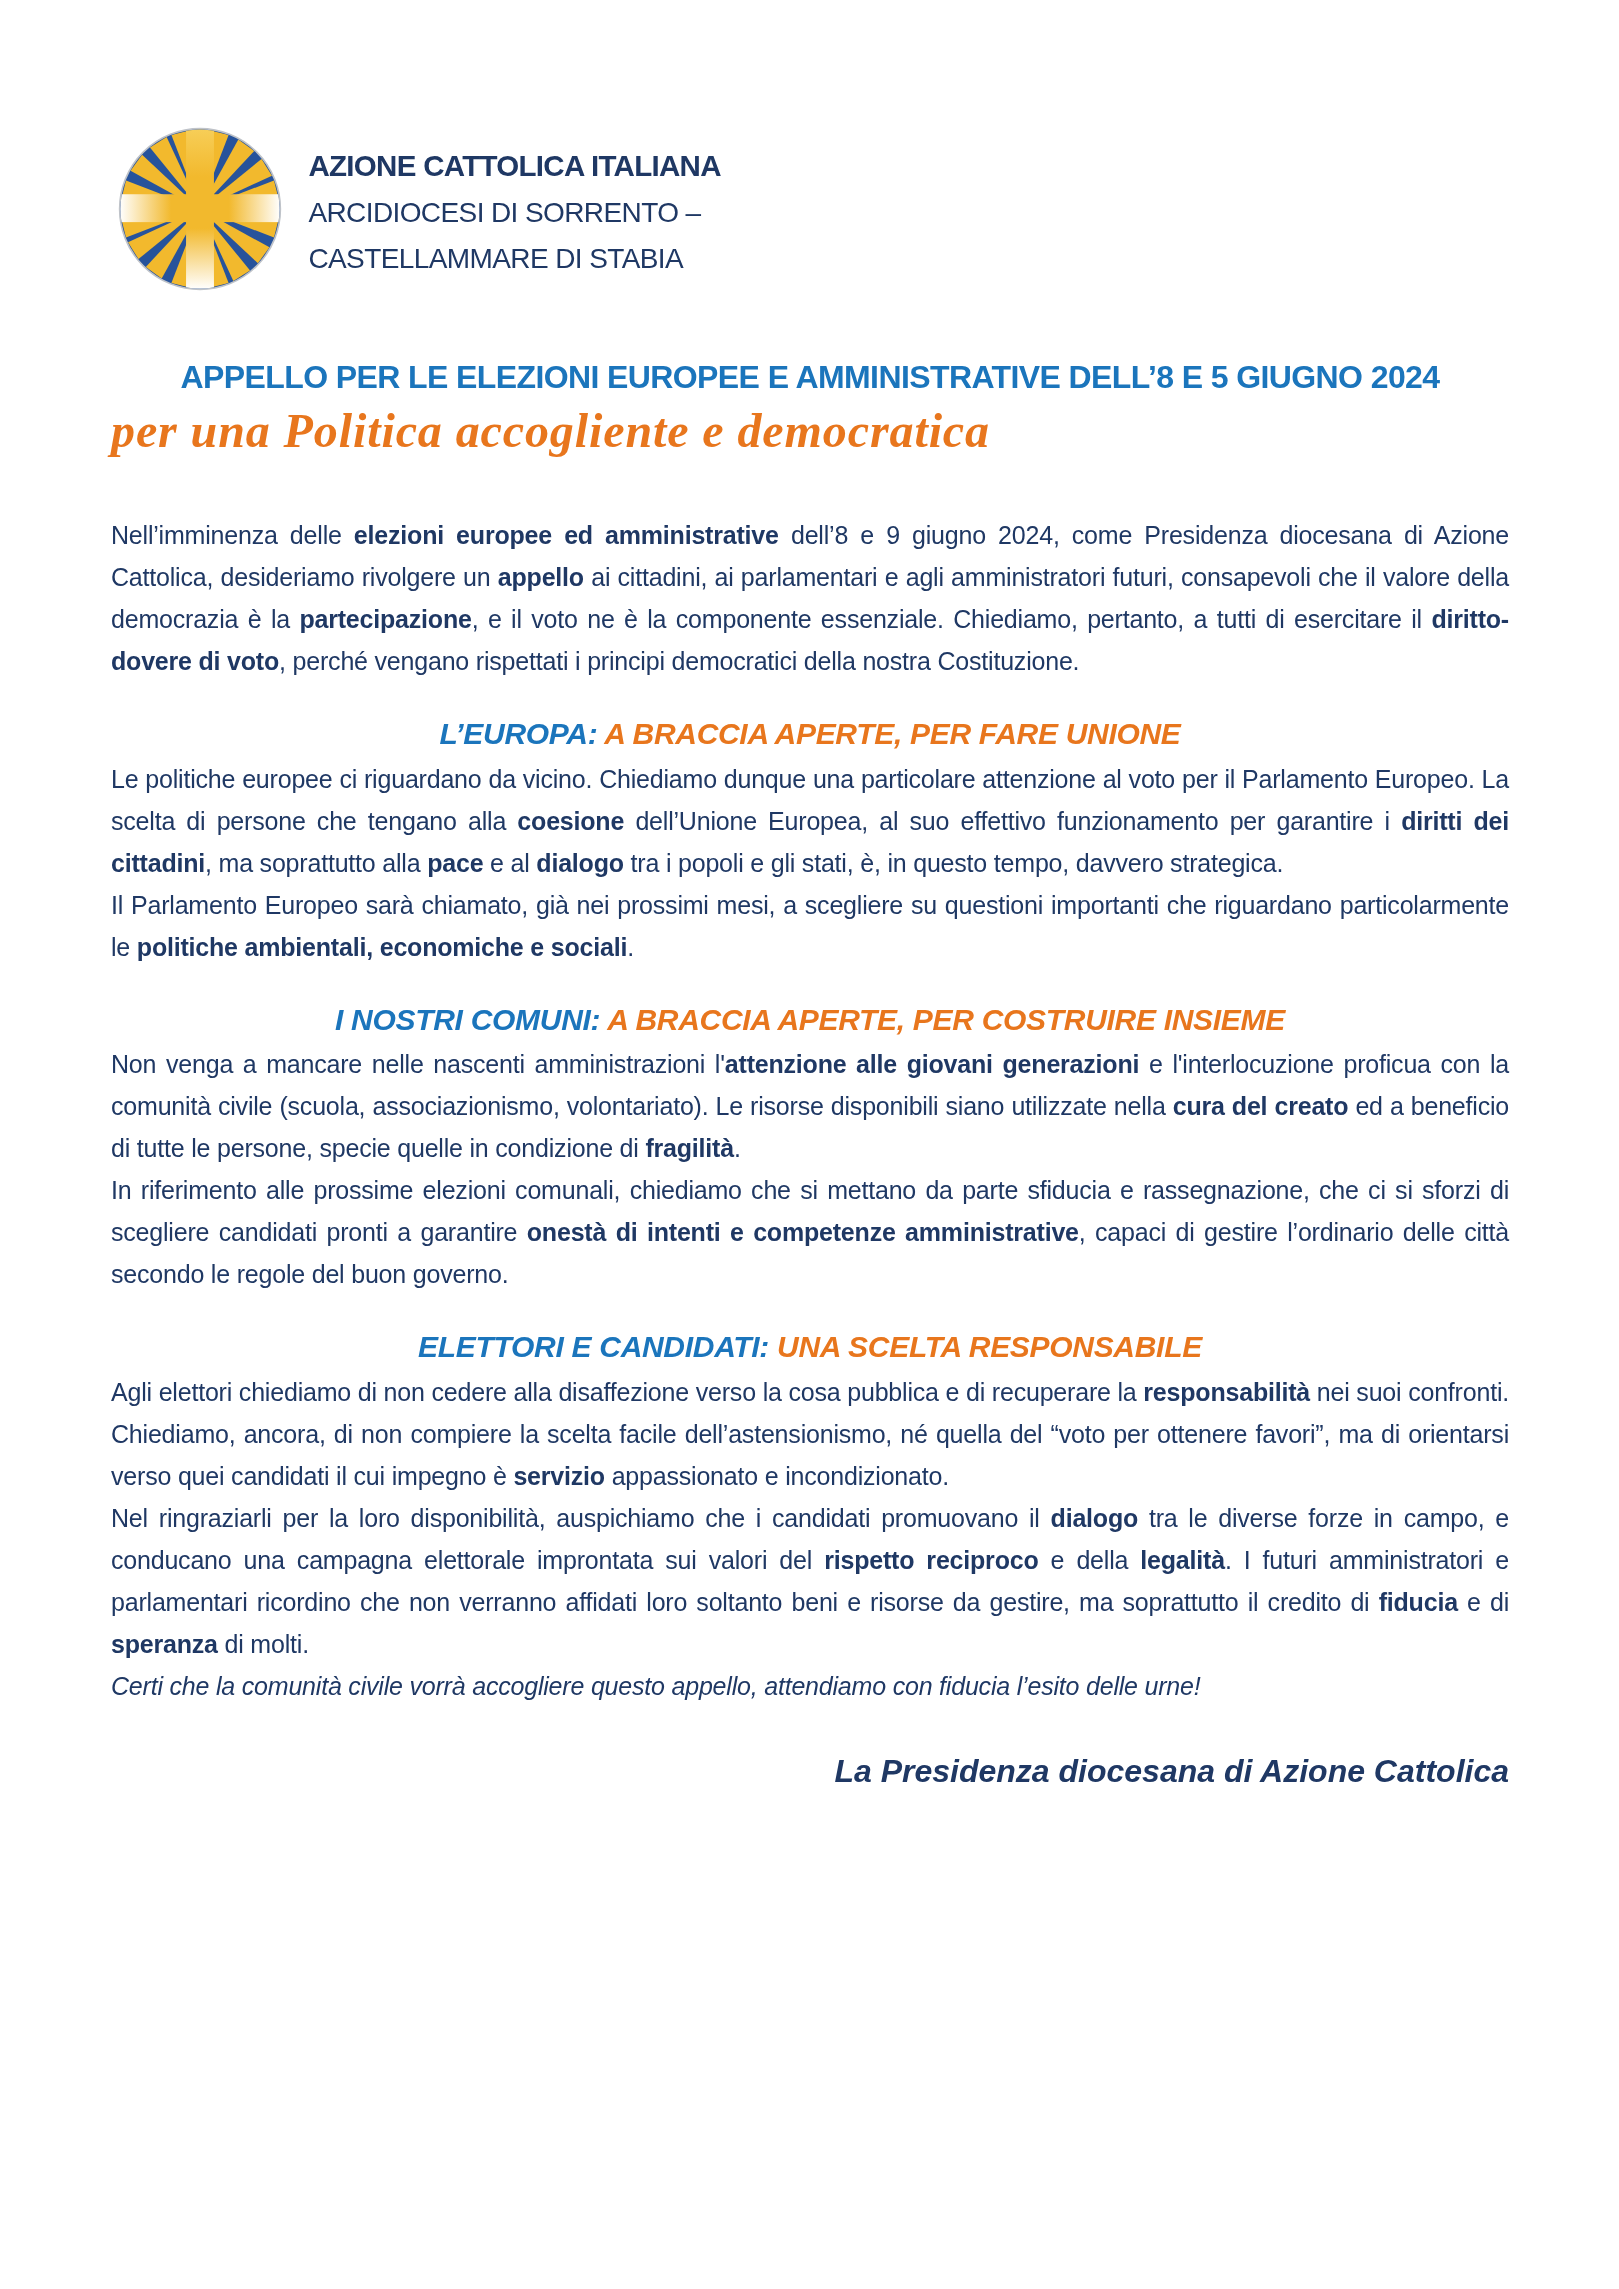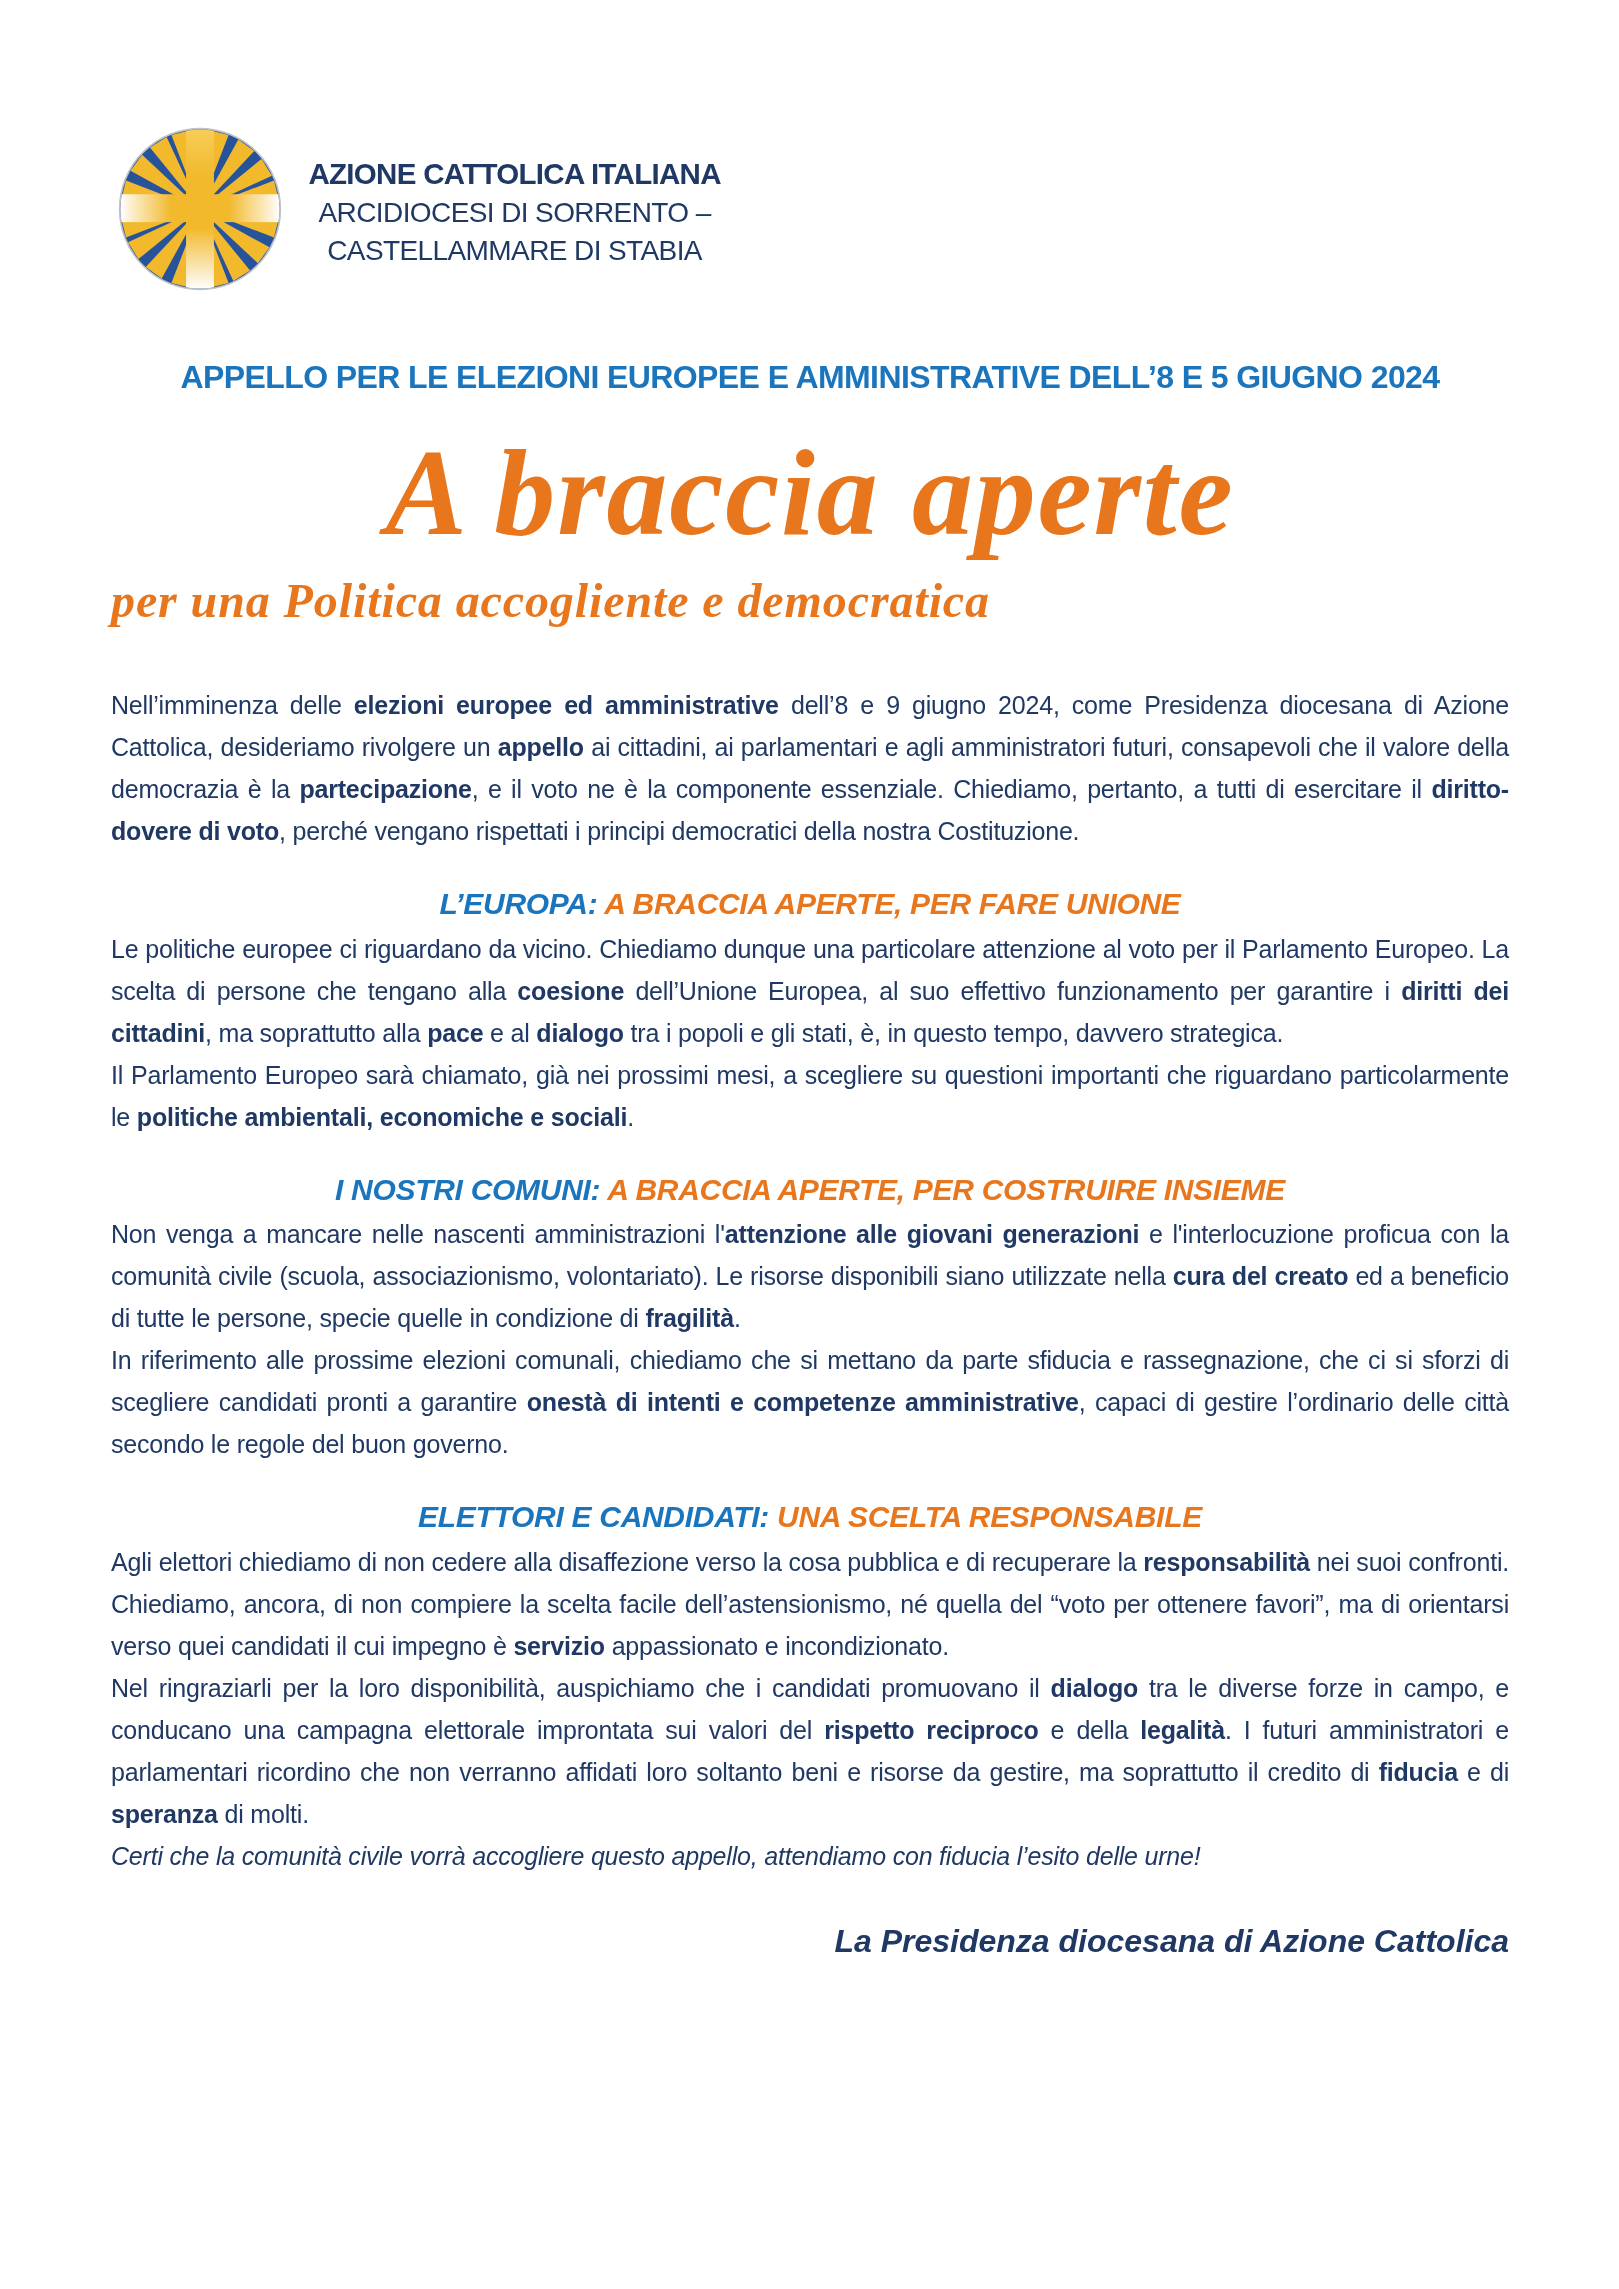--- a/index.html
+++ b/index.html
@@ -22,21 +22,21 @@
   .page{
     width:1620px;height:2290px;
     padding:127px 111px 37px 111px;
   }
 
   
   .header{
     display:flex;align-items:center;gap:26px;margin-left:7.4px;
   }
   .logo-wrap{width:164px;height:164px;flex:0 0 auto;}
-  .org-lines{display:flex;flex-direction:column;gap:6px;padding-top:5.5px;align-items:center;}
+  .org-lines{display:flex;flex-direction:column;gap:14px;padding-top:5.5px;}
   .org-line1{
     font-size:29.5px;font-weight:700;color:var(--navy);
     letter-spacing:-0.7px;
   }
   .org-line2,.org-line3{
     font-size:28px;font-weight:400;color:var(--navy);
     letter-spacing:-0.6px;
   }
 
   
@@ -162,21 +162,20 @@
     </div>
     <div class="org-lines">
       <div class="org-line1">AZIONE CATTOLICA ITALIANA</div>
       <div class="org-line2">ARCIDIOCESI DI SORRENTO –</div>
       <div class="org-line3">CASTELLAMMARE DI STABIA</div>
     </div>
   </div>
 
   <div class="headline">APPELLO PER LE ELEZIONI EUROPEE E AMMINISTRATIVE DELL’8 E 5 GIUGNO 2024</div>
 
-  <div class="script-title">A braccia aperte</div>
   <div class="script-subtitle">per una Politica accogliente e democratica</div>
 
   <div class="body-text">
 
     <p class="para">Nell’imminenza delle <b>elezioni europee ed amministrative</b> dell’8 e 9 giugno 2024, come Presidenza diocesana di Azione Cattolica, desideriamo rivolgere un <b>appello</b> ai cittadini, ai parlamentari e agli amministratori futuri, consapevoli che il valore della democrazia è la <b>partecipazione</b>, e il voto ne è la componente essenziale. Chiediamo, pertanto, a tutti di esercitare il <b>diritto-dovere di voto</b>, perché vengano rispettati i principi democratici della nostra Costituzione.</p>
 
     <div class="section">
       <div class="section-heading">
         <span class="h-blue">L’EUROPA:</span>
         <span class="h-orange">A BRACCIA APERTE, PER FARE UNIONE</span>

